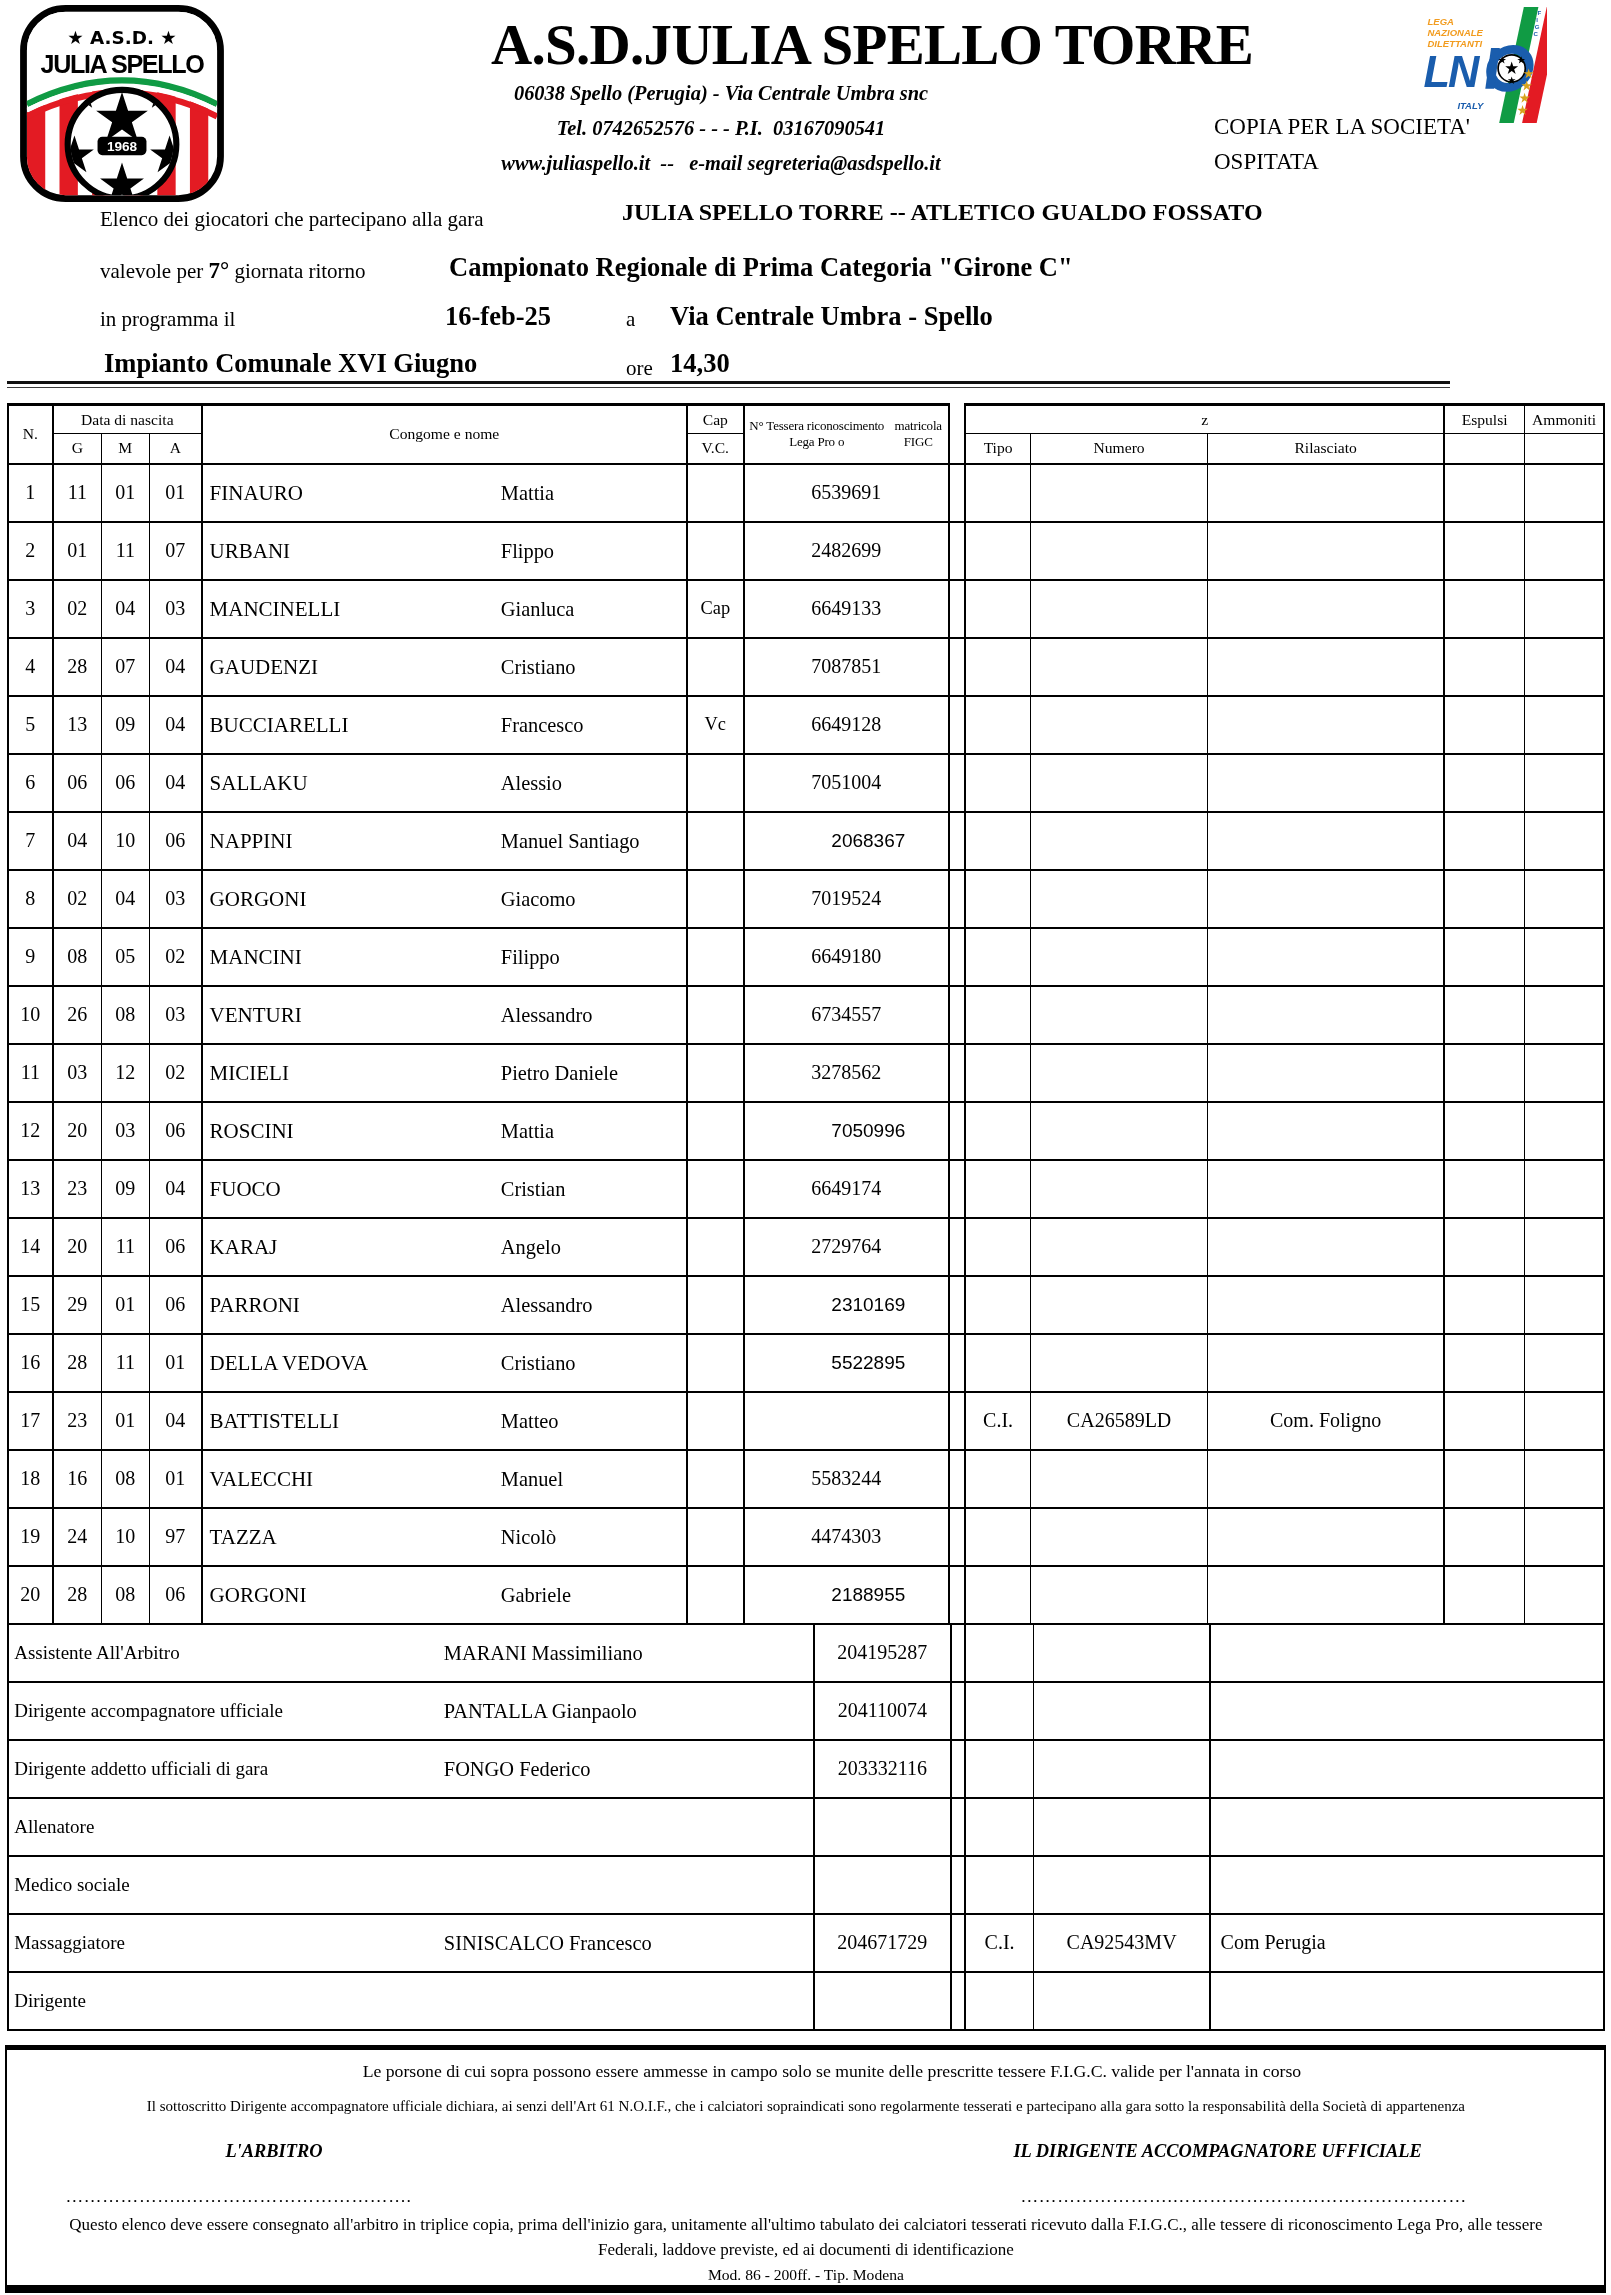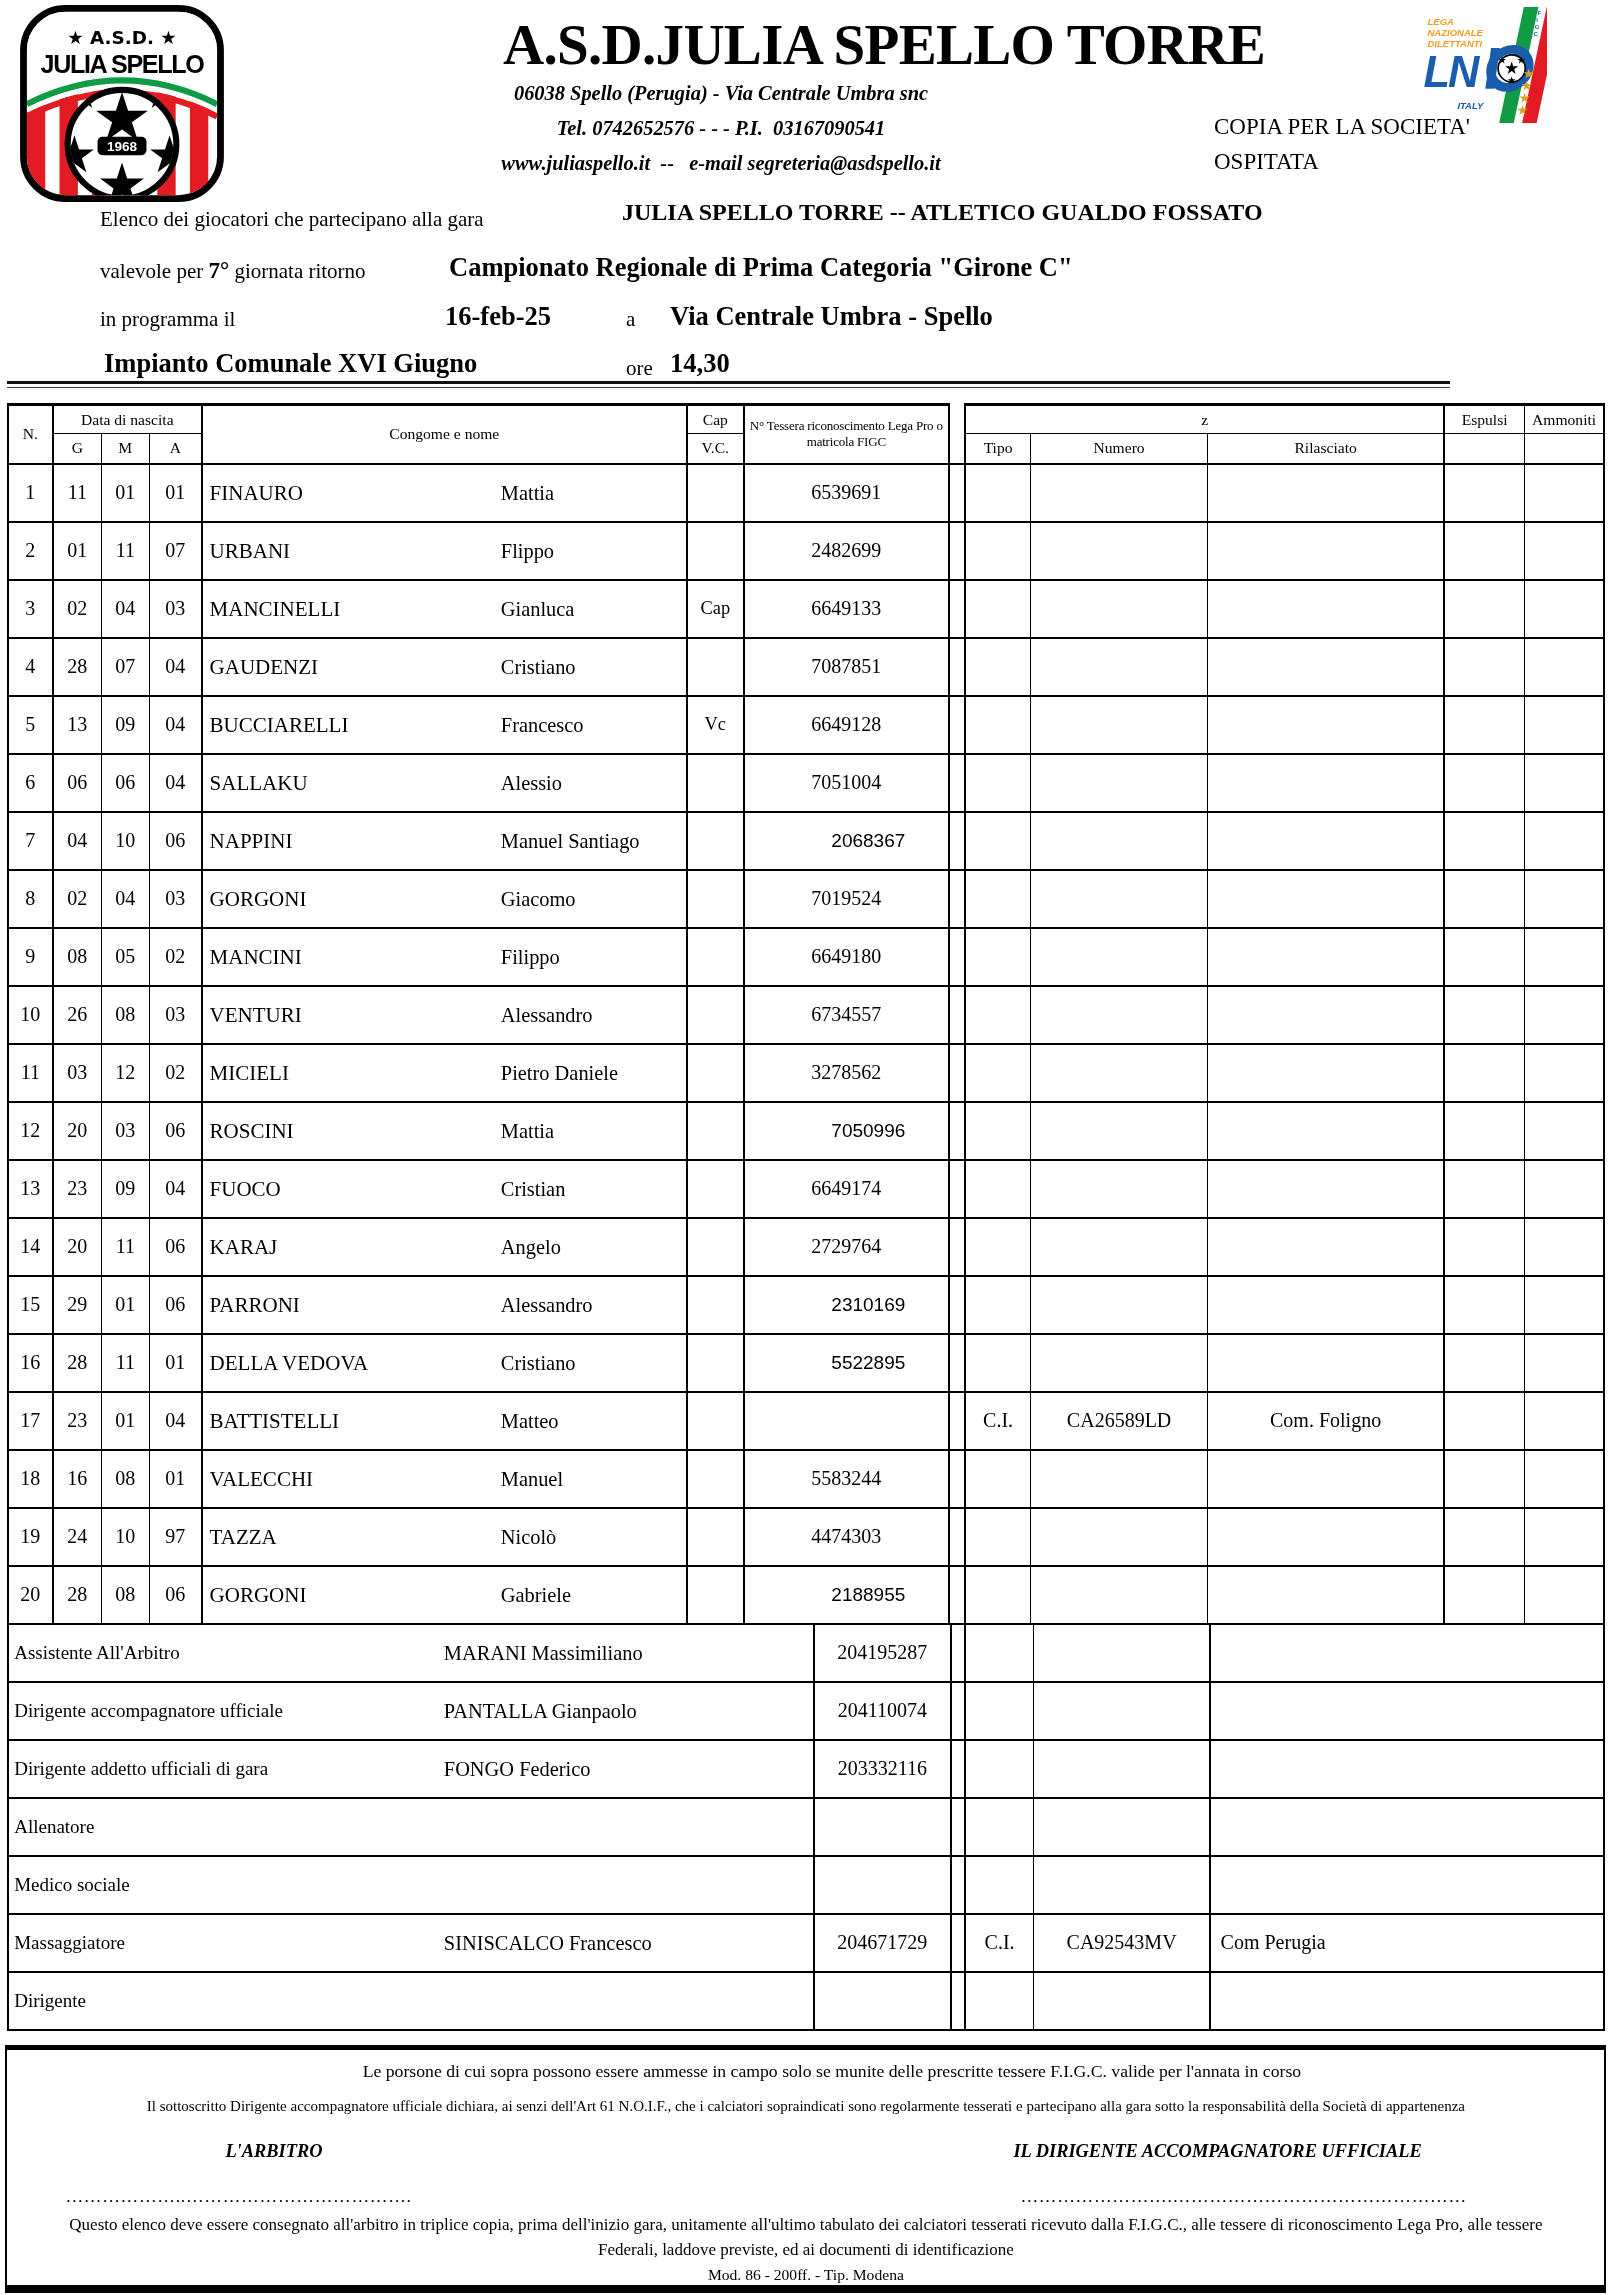--- a/index.html
+++ b/index.html
@@ -1,21 +1,21 @@
 <!DOCTYPE html>
 <html style="font-size:11px"><head>
 <meta charset="utf-8">
 <style>
   html,body{margin:0;padding:0;background:#888;}
   .page{position:relative;width:1611px;height:2295px;background:#fff;overflow:hidden;
         font-family:"Liberation Serif",serif;color:#000;}
   .abs{position:absolute;}
 
   
-  .club-title{left:435px;top:12.2px;width:898px;text-align:center;font-size:57px;font-weight:bold;letter-spacing:-0.7px;}
+  .club-title{left:423px;top:12.2px;width:898px;text-align:center;font-size:57px;font-weight:bold;letter-spacing:-0.7px;}
   .club-lines{left:381px;top:76px;width:680px;text-align:center;font-style:italic;font-weight:bold;}
   .club-lines .ln{font-size:20.4px;line-height:35px;white-space:pre;}
   .copy-label{left:1214px;top:109px;font-size:23px;line-height:35px;}
 
   .match-lbl{font-size:21px;}
   .match-val{font-size:26.5px;font-weight:bold;white-space:nowrap;}
   .match-big{font-size:24px;font-weight:bold;white-space:nowrap;text-align:right;}
 
   .rule1{left:6.8px;top:381px;width:1443px;height:2.7px;background:#111;}
   .rule2{left:6.8px;top:387px;width:1443px;height:1.4px;background:#3a3a3a;}
@@ -26,21 +26,21 @@
        --scols:806px 137px 14.3px 68px 177px 392px;}
   .hdr{display:grid;grid-template-columns:var(--cols);grid-template-rows:31px 28.6px;border-bottom:2.7px solid #000;}
   .hc{display:flex;align-items:center;justify-content:center;font-size:15.6px;text-align:center;
       border-right:1.4px solid #000;border-top:3.4px solid #000;}
   .hc.sp2{grid-row:1 / span 2;}
   .hc.sub{border-top:none;}
   .hc.gap{border:none;}
   .hc.bb{border-bottom:1.4px solid #000;}
   .hc.br3{border-right-width:2px;}
   .hc.bl3{border-left:2px solid #000;margin-left:-2px;}
-  .tessera-h{flex-direction:column;font-size:13px;line-height:16.3px;letter-spacing:-0.2px;}
+  .tessera-h{flex-direction:row;font-size:13px;line-height:16.3px;letter-spacing:-0.2px;}
 
   .prow{display:grid;grid-template-columns:var(--cols);height:58px;border-bottom:2.7px solid #000;box-sizing:border-box;}
   .pc{display:flex;align-items:center;justify-content:center;font-size:20px;border-right:1.4px solid #000;}
   .pc.br3{border-right-width:2px;}
   .pc.gap{border-right:none;}
   .pc.bl3{border-left:2px solid #000;margin-left:-2px;}
   .namecell{position:relative;justify-content:flex-start;}
   .surname{position:absolute;left:6.8px;top:50%;transform:translateY(-50%);font-size:21px;white-space:nowrap;}
   .given{position:absolute;left:298px;top:50%;transform:translateY(-50%);font-size:20.4px;line-height:25px;width:204px;}
   .capv{font-size:18.4px;}

